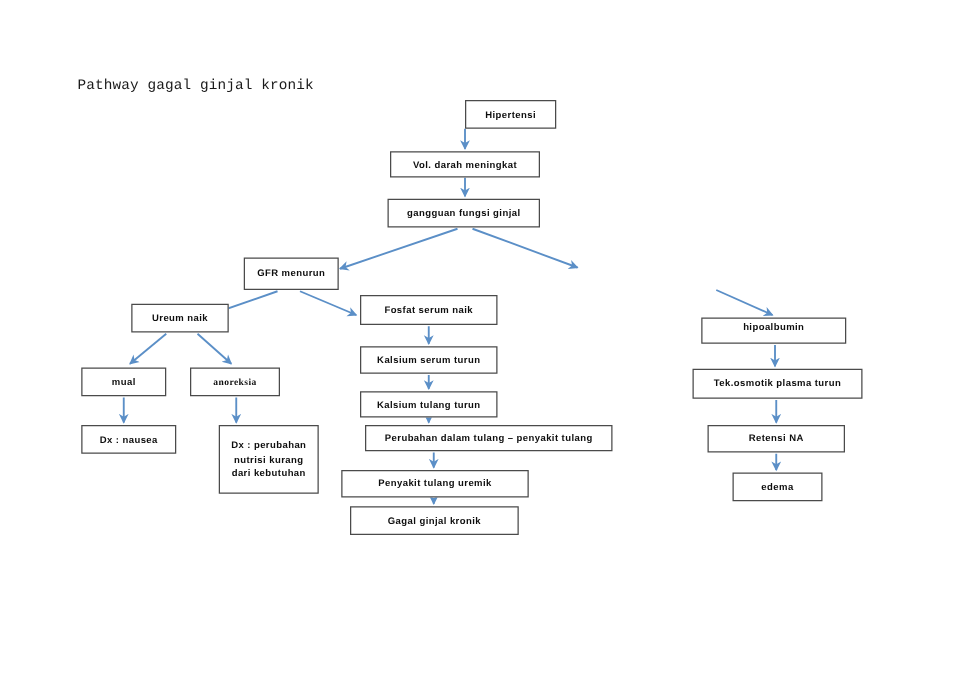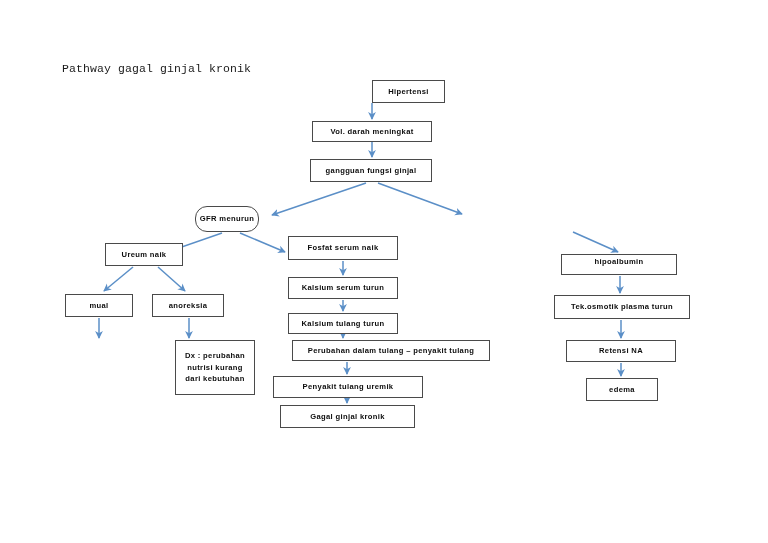--- a/index.html
+++ b/index.html
@@ -128,42 +128,43 @@
   </svg>
 
   <div class="page-title" style="left:62px; top:62px;">Pathway gagal ginjal kronik</div>
 
   <div class="node" style="left:336px; top:80px; width:73px; height:23px;margin-left:36px;">Hipertensi</div>
 
   <div class="node" style="left:312px; top:121px; width:120px; height:21px;">Vol. darah meningkat</div>
 
   <div class="node" style="left:310px; top:159px; width:122px; height:23px;">gangguan fungsi ginjal</div>
 
-  <div class="node" style="left:195px; top:206px; width:64px; height:26px;border-radius:12px;">GFR menurun</div>
+  <div class="node" style="left:195px; top:206px; width:76px; height:26px;">GFR menurun</div>
 
 
   <div class="node" style="left:105px; top:243px; width:78px; height:23px;">Ureum naik</div>
 
   <div class="node" style="left:288px; top:236px; width:110px; height:24px;">Fosfat serum naik</div>
 
   <div class="node underlined" style="left:561px; top:254px; width:116px; height:21px;">
     <span class="line">hipoalbumin</span>
     <span class="rule"></span>
   </div>
 
   <div class="node" style="left:65px; top:294px; width:68px; height:23px;">mual</div>
 
-  <div class="node" style="left:152px; top:294px; width:72px; height:23px;">anoreksia</div>
+  <div class="node" style="left:152px; top:294px; width:72px; height:23px;font-family:Liberation Serif, serif;">anoreksia</div>
 
   <div class="node" style="left:288px; top:277px; width:110px; height:22px;">Kalsium serum turun</div>
 
   <div class="node" style="left:554px; top:295px; width:136px; height:24px;">Tek.osmotik plasma turun</div>
 
   <div class="node" style="left:288px; top:313px; width:110px; height:21px;">Kalsium tulang turun</div>
 
+  <div class="node" style="left:65px; top:340px; width:76px; height:23px;">Dx : nausea</div>
 
   <div class="node multiline" style="left:156px; top:340px; width:80px; height:55px;">
     <span class="line">Dx : perubahan</span>
     <span class="line">nutrisi kurang</span>
     <span class="line">dari kebutuhan</span>
   </div>
 
   <div class="node" style="left:250px; top:340px; width:198px; height:21px;margin-left:42px;">Perubahan dalam tulang – penyakit tulang</div>
 
   <div class="node" style="left:566px; top:340px; width:110px; height:22px;">Retensi NA</div>

